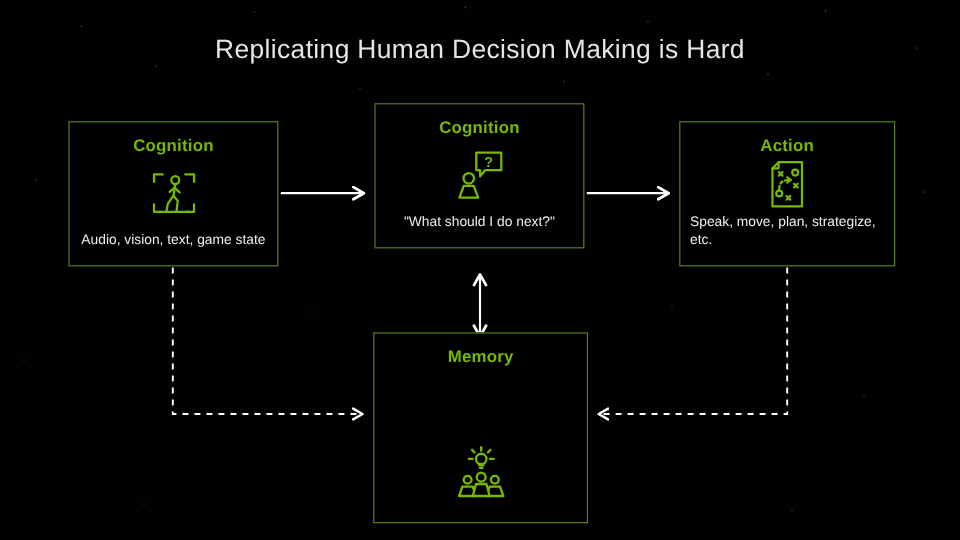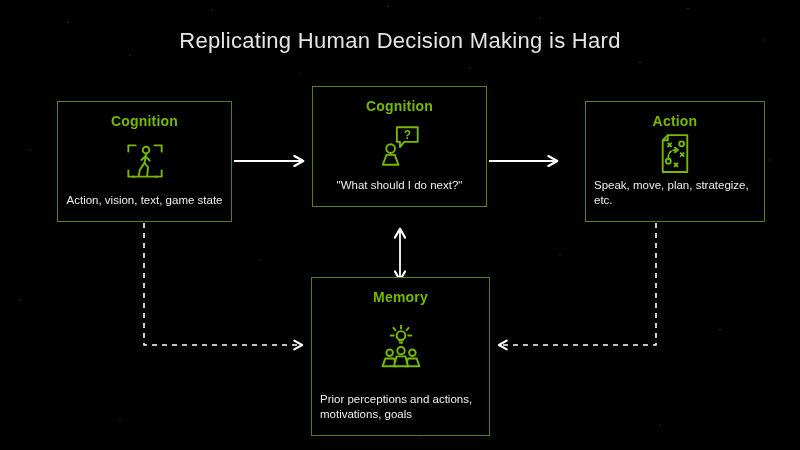--- a/index.html
+++ b/index.html
@@ -42,21 +42,21 @@
     border: 1.5px solid #55801a;
     background: #000;
     display: flex;
     flex-direction: column;
     align-items: center;
     justify-content: space-between;
     padding: 11px 8px 13px 8px;
   }
   .box-perception { left: 57px;  top: 101px; width: 175px; height: 121px; }
   .box-cognition  { left: 312px; top: 86px; width: 175px; height: 121px; }
-  .box-action     { left: 585px; top: 101px; width: 180px; height: 121px; }
+  .box-action     { left: 566px; top: 101px; width: 180px; height: 121px; }
   .box-memory     { left: 311px; top: 277px; width: 179px; height: 159px; }
   .box-title {
     color: #76b900;
     font-size: 14px;
     font-weight: 700;
     letter-spacing: 0.2px;
   }
   .box-desc {
     color: #ededed;
     font-size: 11.5px;
@@ -153,21 +153,21 @@
         <path d="M40,33 V39 H34"></path>
         <path d="M12,39 H36"></path>
         <circle cx="25" cy="13.5" r="3.2"></circle>
         <path d="M25,17.5 L23.5,26"></path>
         <path d="M24.5,19.5 L28.5,23.5"></path>
         <path d="M24.5,19.5 L20.5,23"></path>
         <path d="M23.5,26 L19,32.5 L18,38.5"></path>
         <path d="M23.5,26 L27,30 L26,38.5"></path>
       </g>
     </svg>
-    <div class="box-desc">Action, vision, text, game state</div>
+    <div class="box-desc">Audio, vision, text, game state</div>
   </div>
 
   <div class="box box-cognition">
     <div class="box-title">Cognition</div>
     <svg class="box-icon" width="50" height="50" viewBox="0 0 48 48">
       <g class="icon-stroke">
         <path d="M21,6 H41 V20 H28 L24,25 V20 H21 Z"></path>
         <circle cx="15" cy="26.5" r="4.2"></circle>
         <path d="M7.5,42 L11,32.5 H19 L22.5,42 Z"></path>
       </g>
@@ -209,16 +209,15 @@
       </g>
       <g class="icon-fill-occlude">
         <circle cx="13.5" cy="27.5" r="3"></circle>
         <path d="M7,40 L9.5,32.8 H17.5 L20,40 Z"></path>
         <circle cx="34.5" cy="27.5" r="3"></circle>
         <path d="M41,40 L38.5,32.8 H30.5 L28,40 Z"></path>
         <circle cx="24" cy="25.5" r="3.4"></circle>
         <path d="M17.5,40 L20,30.8 H28 L30.5,40 Z"></path>
       </g>
     </svg>
-    <div class="box-desc">Prior perceptions and actions, motivations, goals</div>
   </div>
 
 </div>
 
 </body></html>

